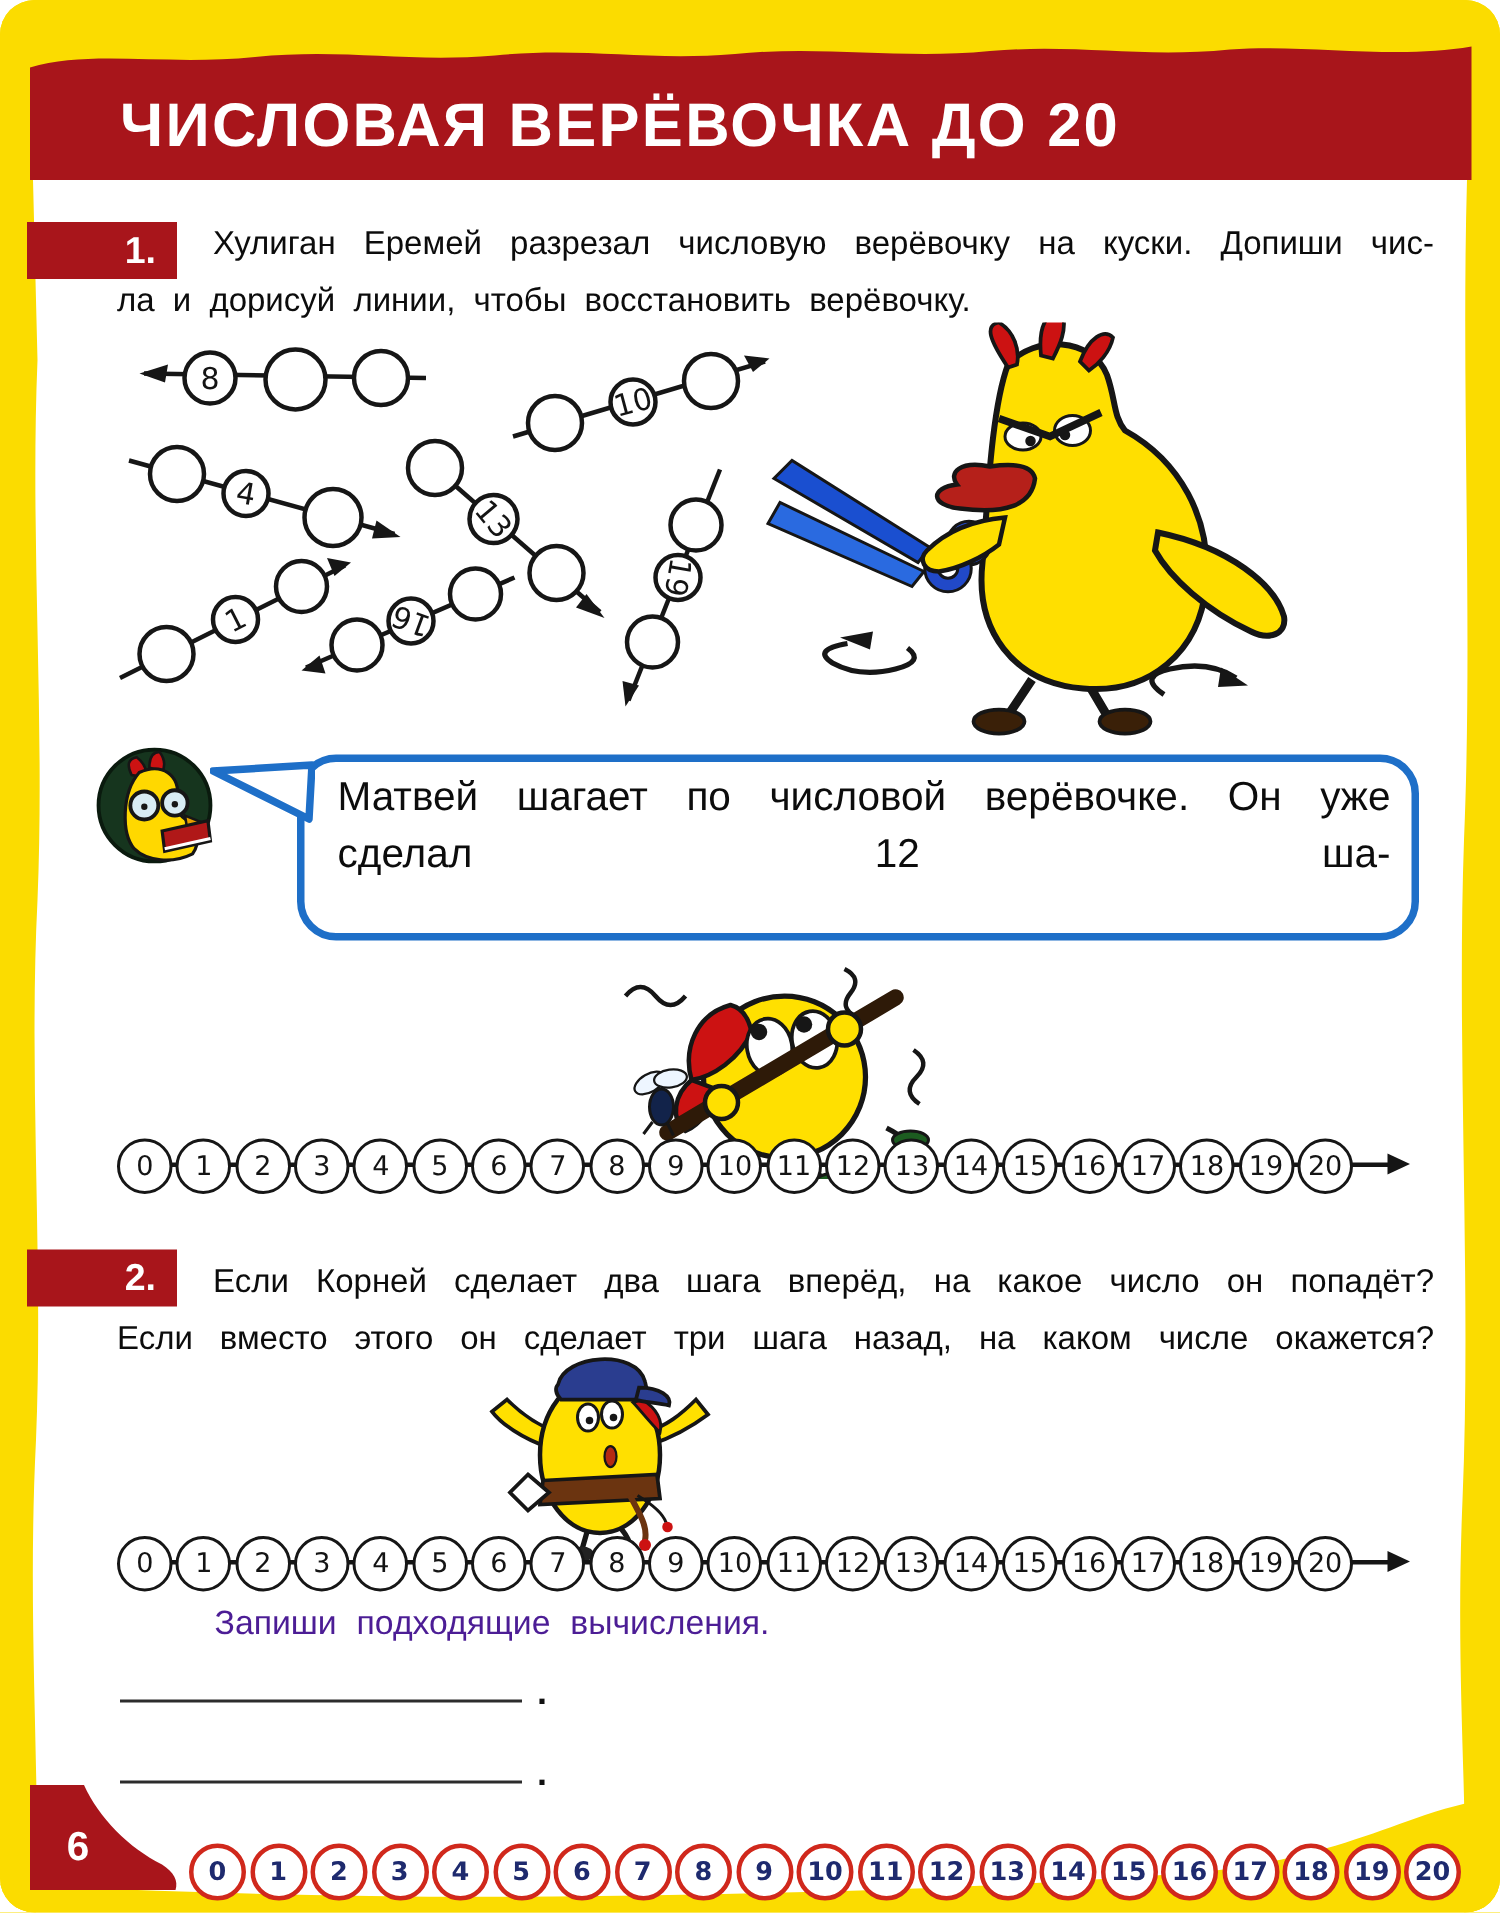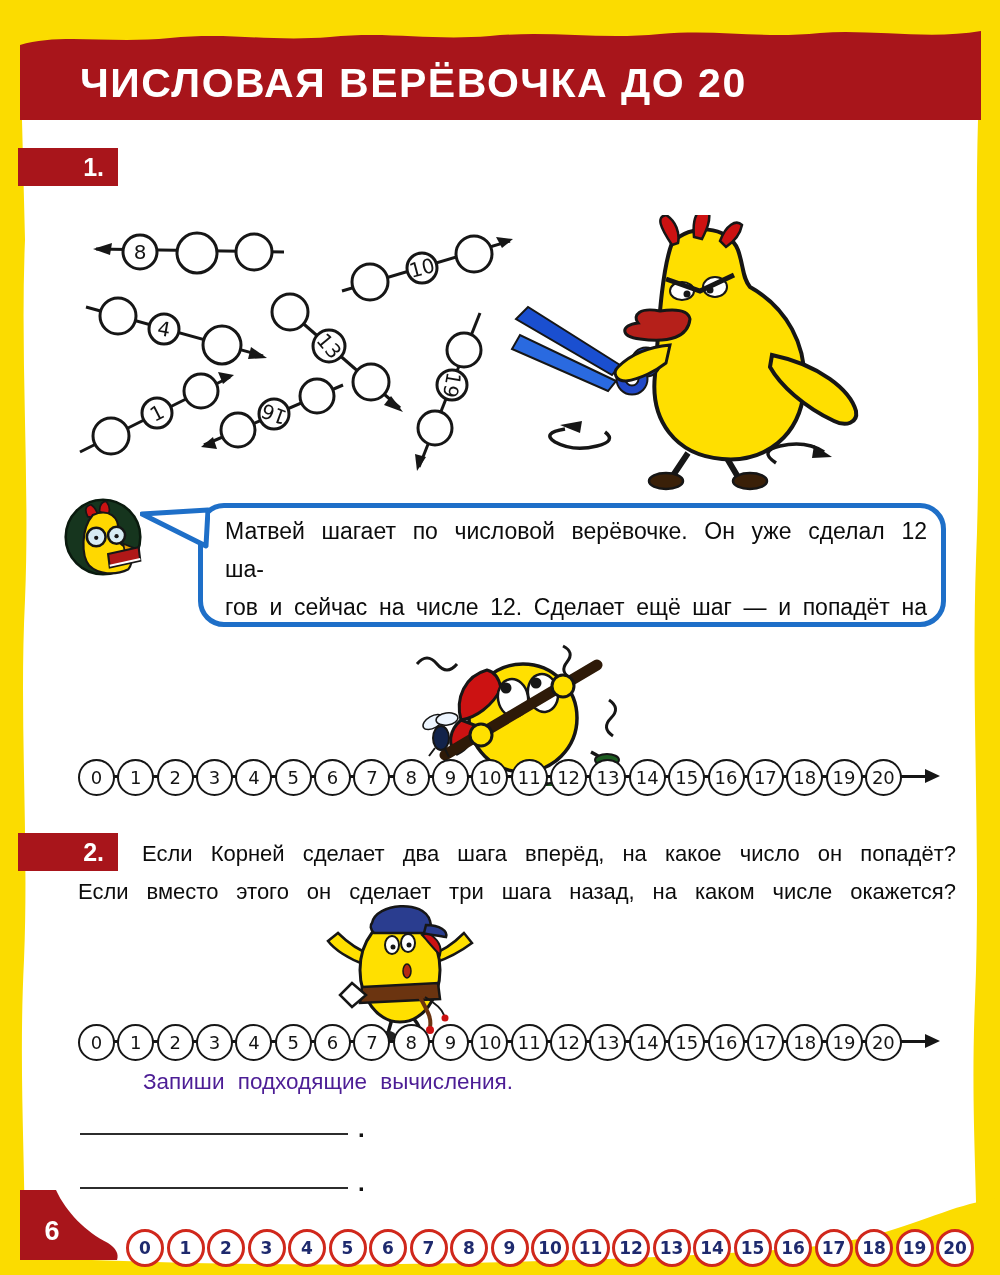--- a/index.html
+++ b/index.html
@@ -1,26 +1,26 @@
 <!DOCTYPE html>
 <html><head>
 <meta charset="utf-8">
 <style>
   html,body{margin:0;padding:0;}
-  .page{position:relative;width:1000px;height:1275px;overflow:hidden;background:#fbdc00;font-family:"Liberation Sans",sans-serif;}
+  .page{position:relative;width:1000px;height:1275px;overflow:hidden;background:#fbdc00;font-family:"Liberation Sans",sans-serif;border-radius:23px;}
   .chrome{position:absolute;left:0;top:0;}
   .abs{position:absolute;}
   .title{position:absolute;left:80px;top:60px;margin:0;font-size:41px;font-weight:bold;letter-spacing:1.5px;color:#ffffff;font-family:"Liberation Sans",sans-serif;}
   .badge{position:absolute;left:18px;width:100px;height:38px;background:#a8151b;color:#fff;font-size:25px;font-weight:bold;text-align:right;line-height:38px;padding-right:14px;box-sizing:border-box;}
   .para{position:absolute;left:78px;width:878px;font-size:22px;line-height:38px;color:#0c0c0c;word-spacing:6px;}
   .jline{text-align:justify;text-align-last:justify;}
   .lline{text-align:left;}
   .indent{text-indent:64px;}
   .bubble{position:absolute;left:198px;top:503px;width:748px;height:124px;box-sizing:border-box;background:#ffffff;border:5px solid #1e6fc8;border-radius:26px;}
-  .bubble-text{position:absolute;left:225px;top:512px;width:702px;font-size:23px;line-height:38px;color:#0c0c0c;word-spacing:5px;}
+  .bubble-text{position:absolute;left:225px;top:512px;width:702px;font-size:27px;line-height:38px;color:#0c0c0c;word-spacing:5px;}
   .numline{position:absolute;left:78px;width:824px;height:38px;display:flex;justify-content:space-between;align-items:center;}
   .nl-rail{position:absolute;left:4px;right:-26px;top:17px;height:3px;background:#151515;}
   .nl-rail::after{content:"";position:absolute;right:-12px;top:-6px;width:0;height:0;border-left:15px solid #151515;border-top:7px solid transparent;border-bottom:7px solid transparent;}
   .nl-circle{position:relative;width:37px;height:37px;box-sizing:border-box;border:2.5px solid #161616;border-radius:50%;background:#ffffff;display:flex;align-items:center;justify-content:center;font-family:"DejaVu Sans",sans-serif;font-size:18px;color:#141414;}
   .bstrip{position:absolute;left:126px;top:1229px;width:848px;display:flex;justify-content:space-between;}
   .bs-circle{width:38px;height:38px;box-sizing:border-box;border:3.5px solid #d0281c;border-radius:50%;background:#ffffff;display:flex;align-items:center;justify-content:center;font-family:"DejaVu Sans",sans-serif;font-weight:bold;font-size:17px;color:#1e2a6e;}
   .pagenum{position:absolute;left:30px;top:1216px;width:44px;text-align:center;font-size:27px;font-weight:bold;color:#ffffff;}
   .prompt{position:absolute;left:143px;top:1069px;font-size:22.5px;color:#4c1d95;word-spacing:7px;}
   .answer-line{position:absolute;left:80px;display:flex;align-items:flex-end;}
   .rule{width:268px;height:20px;border-bottom:2.5px solid #2c2c2c;}
@@ -36,20 +36,24 @@
     <rect x="0" y="0" width="1000" height="1275" fill="#fbdc00"></rect>
     <path fill="#ffffff" d="M22,120 L978,120 C974,260 982,420 976,560 C971,700 981,860 975,1000 C970,1120 979,1200 976,1275 L24,1275 C27,1180 18,1080 24,960 C29,840 19,720 25,600 C30,480 20,360 25,240 Z"></path>
     <path fill="#a8151b" d="M20,45 C60,33 110,44 170,38 C230,32 270,42 330,37 C390,31 430,41 490,36 C550,30 600,40 660,34 C720,29 760,39 820,33 C870,29 930,40 981,31 L981,120 L20,120 Z"></path>
     <path fill="#fbdc00" d="M0,1256 C120,1262 260,1266 400,1264 C540,1262 680,1258 800,1248 C870,1241 910,1224 950,1210 C968,1204 985,1200 1000,1198 L1000,1275 L0,1275 Z"></path>
     <path fill="#a8151b" d="M20,1190 L56,1190 C66,1212 86,1232 108,1243 C116,1248 119,1254 117,1260 L20,1260 Z"></path>
   </svg>
 
   <h1 class="title">ЧИСЛОВАЯ ВЕРЁВОЧКА ДО 20</h1>
 
   <div class="badge" style="top:148px;">1.</div>
+  <div class="para" style="top:143px;">
+    <div class="jline indent">Хулиган Еремей разрезал числовую верёвочку на куски. Допиши чис-</div>
+    <div class="lline">ла и дорисуй линии, чтобы восстановить верёвочку.</div>
+  </div>
 
   <svg class="abs" style="left:60px;top:215px;" width="900" height="280" viewBox="0 0 900 280">
     <g stroke="#161616" stroke-width="3" fill="none">
       <path d="M36,34 L224,37"></path>
       <path d="M282,76 L450,26"></path>
       <path d="M26,92 L203,141"></path>
       <path d="M230,97 L340,193"></path>
       <path d="M420,98 L359,252"></path>
       <path d="M20,237 L170,162"></path>
       <path d="M144,230 L283,170"></path>
@@ -138,21 +142,20 @@
     <polygon points="52,66 88,58 90,74 54,82" fill="#b01818" stroke="#161616" stroke-width="2.5"></polygon>
     <path d="M54,80 L90,72" stroke="#ffffff" stroke-width="2.5"></path>
   </svg>
 
   <div class="bubble"></div>
   <svg class="abs" style="left:140px;top:500px;" width="70" height="55" viewBox="0 0 70 55">
     <polygon points="68,10 2,14 66,46" fill="#ffffff" stroke="#1e6fc8" stroke-width="5" stroke-linejoin="round"></polygon>
   </svg>
   <div class="bubble-text">
     <div class="jline">Матвей шагает по числовой верёвочке. Он уже сделал 12 ша-</div>
-    <div class="jline">гов и сейчас на числе 12. Сделает ещё шаг — и попадёт на</div>
   </div>
 
   <svg class="abs" style="left:395px;top:636px;" width="230" height="150" viewBox="0 0 230 150">
     <path d="M22,28 q10,-12 20,0 q10,12 20,0" fill="none" stroke="#161616" stroke-width="3"></path>
     <path d="M168,10 q12,6 4,16 q-8,10 4,16" fill="none" stroke="#161616" stroke-width="3"></path>
     <path d="M214,64 q12,8 2,18 q-10,10 2,18" fill="none" stroke="#161616" stroke-width="3"></path>
     <path d="M142,134 q4,12 14,16 M196,116 q8,4 12,8" stroke="#161616" stroke-width="3.5" fill="none"></path>
     <ellipse cx="162" cy="152" rx="13" ry="6" fill="#1c5c20" stroke="#161616" stroke-width="2"></ellipse>
     <ellipse cx="212" cy="124" rx="12" ry="6" fill="#1c5c20" stroke="#161616" stroke-width="2"></ellipse>
     <circle cx="128" cy="82" r="54" fill="#ffe000" stroke="#161616" stroke-width="3.5"></circle>

